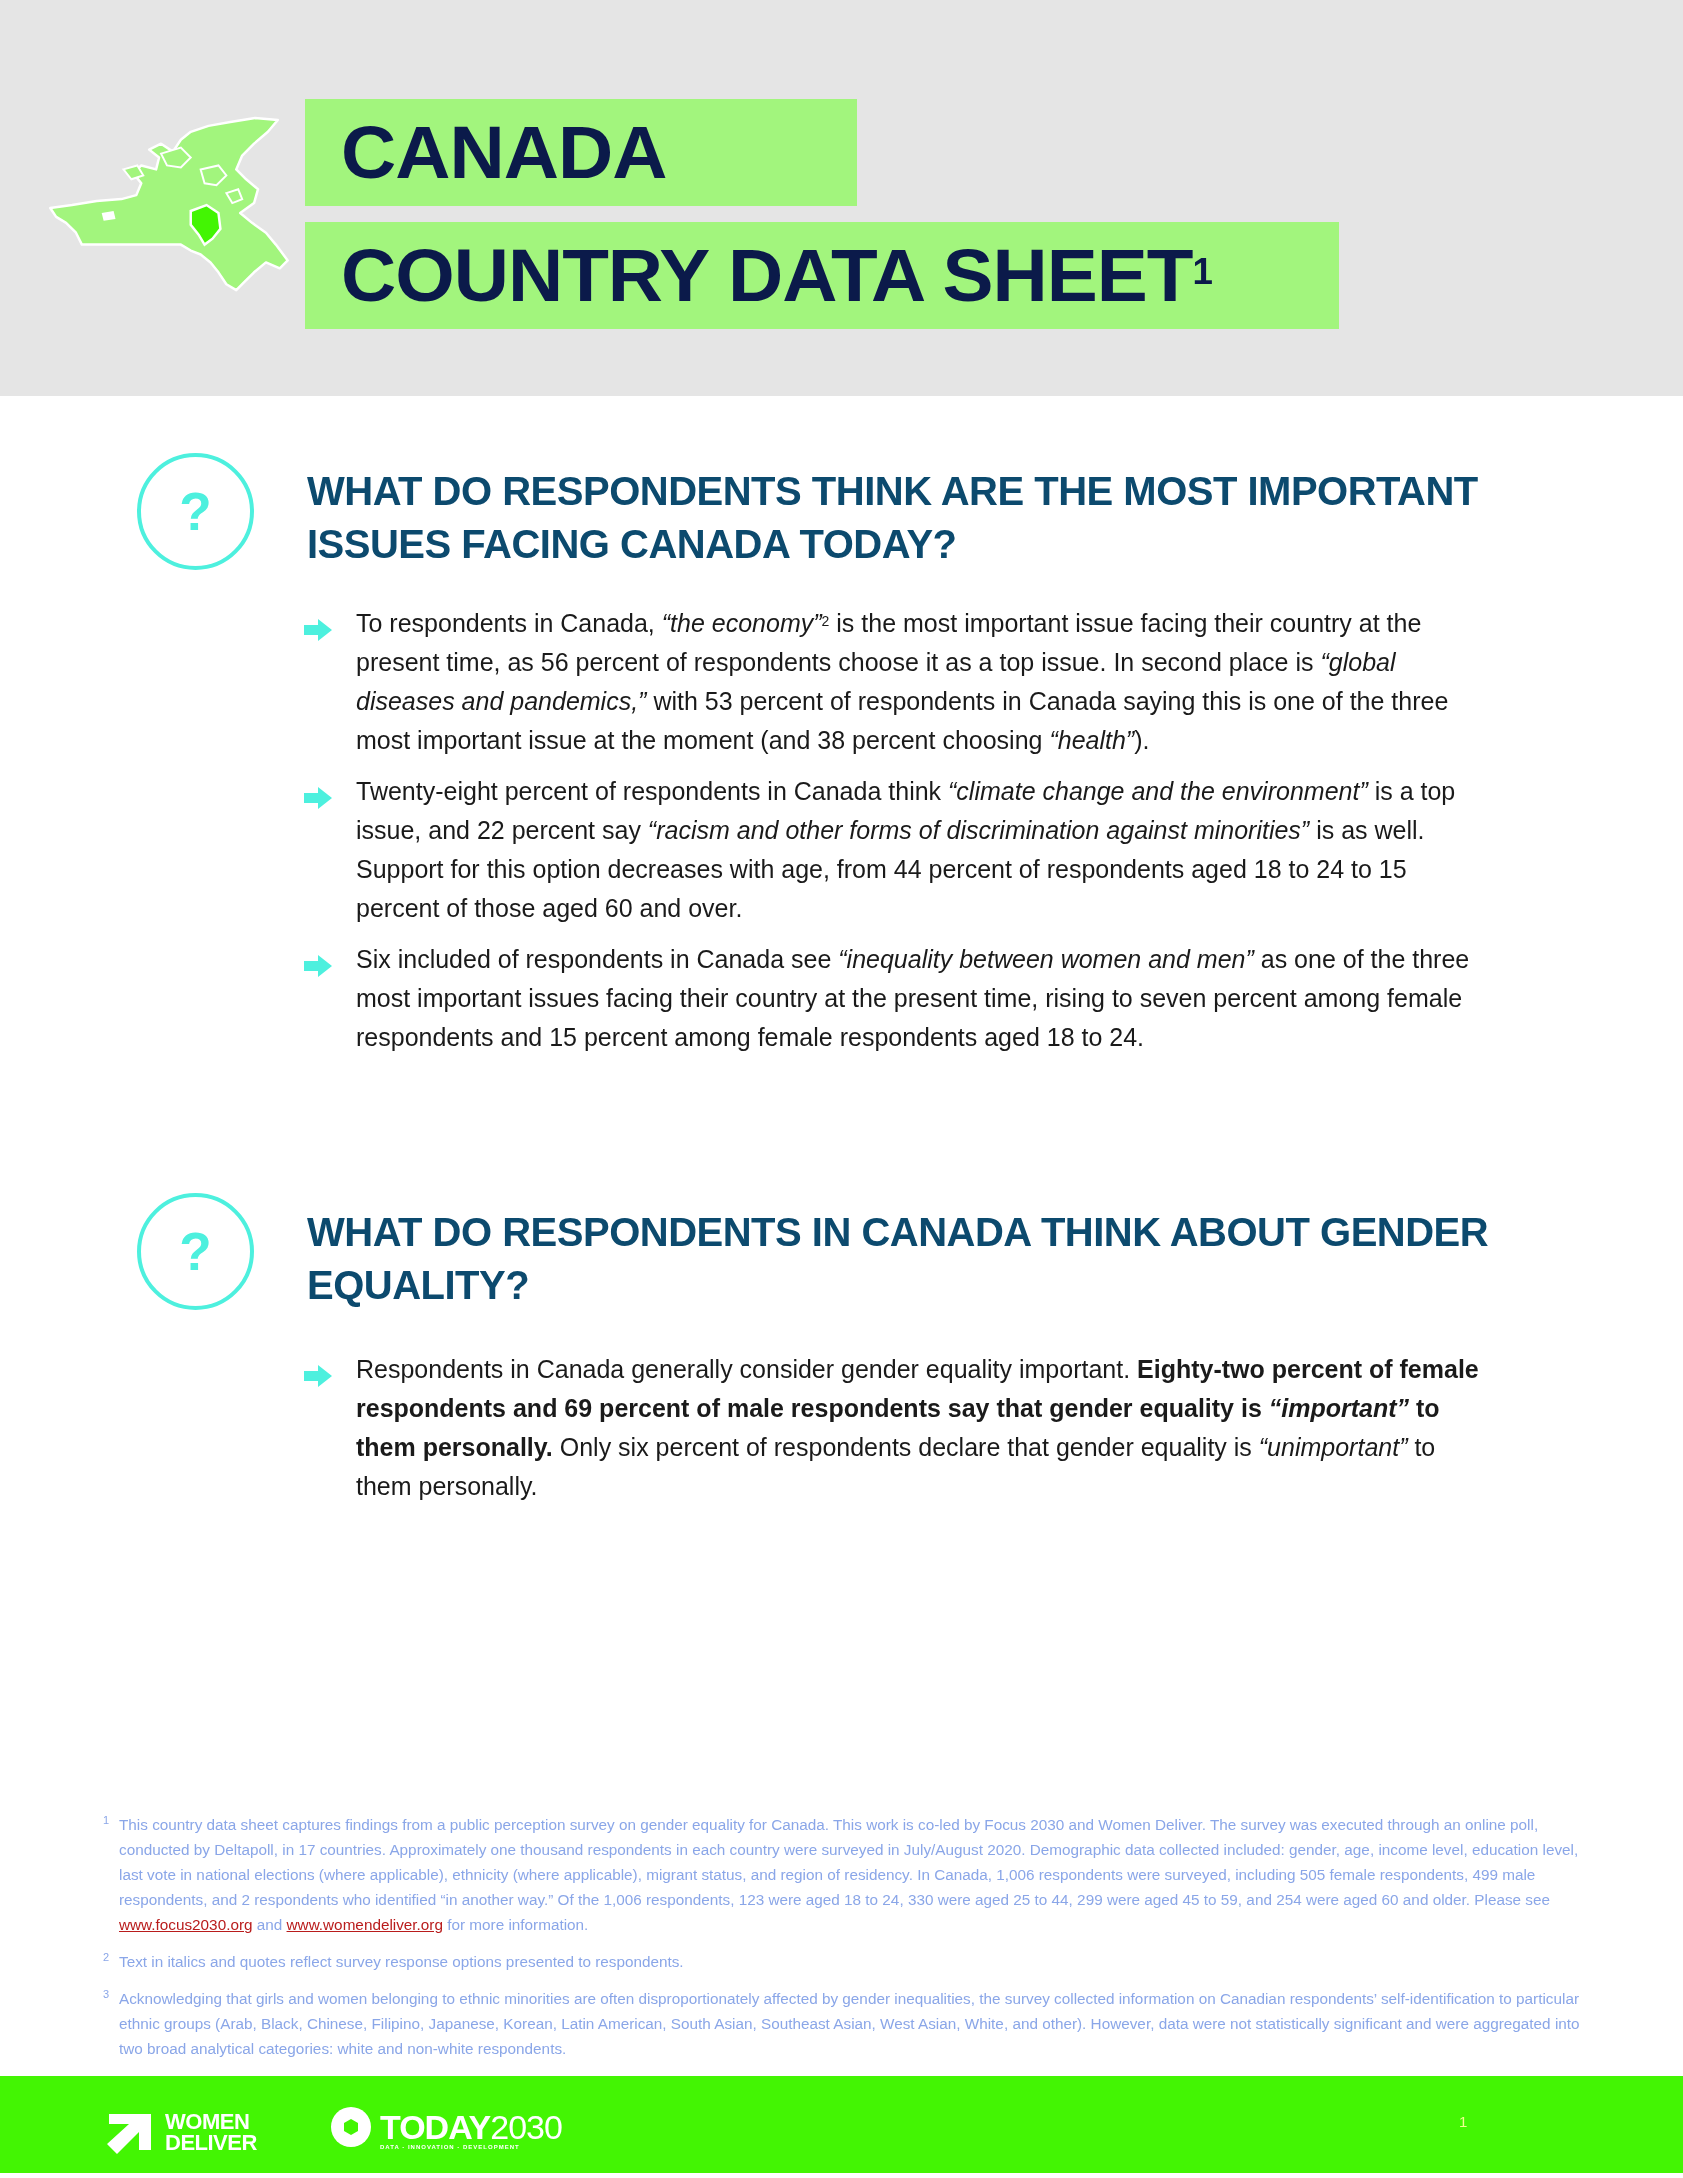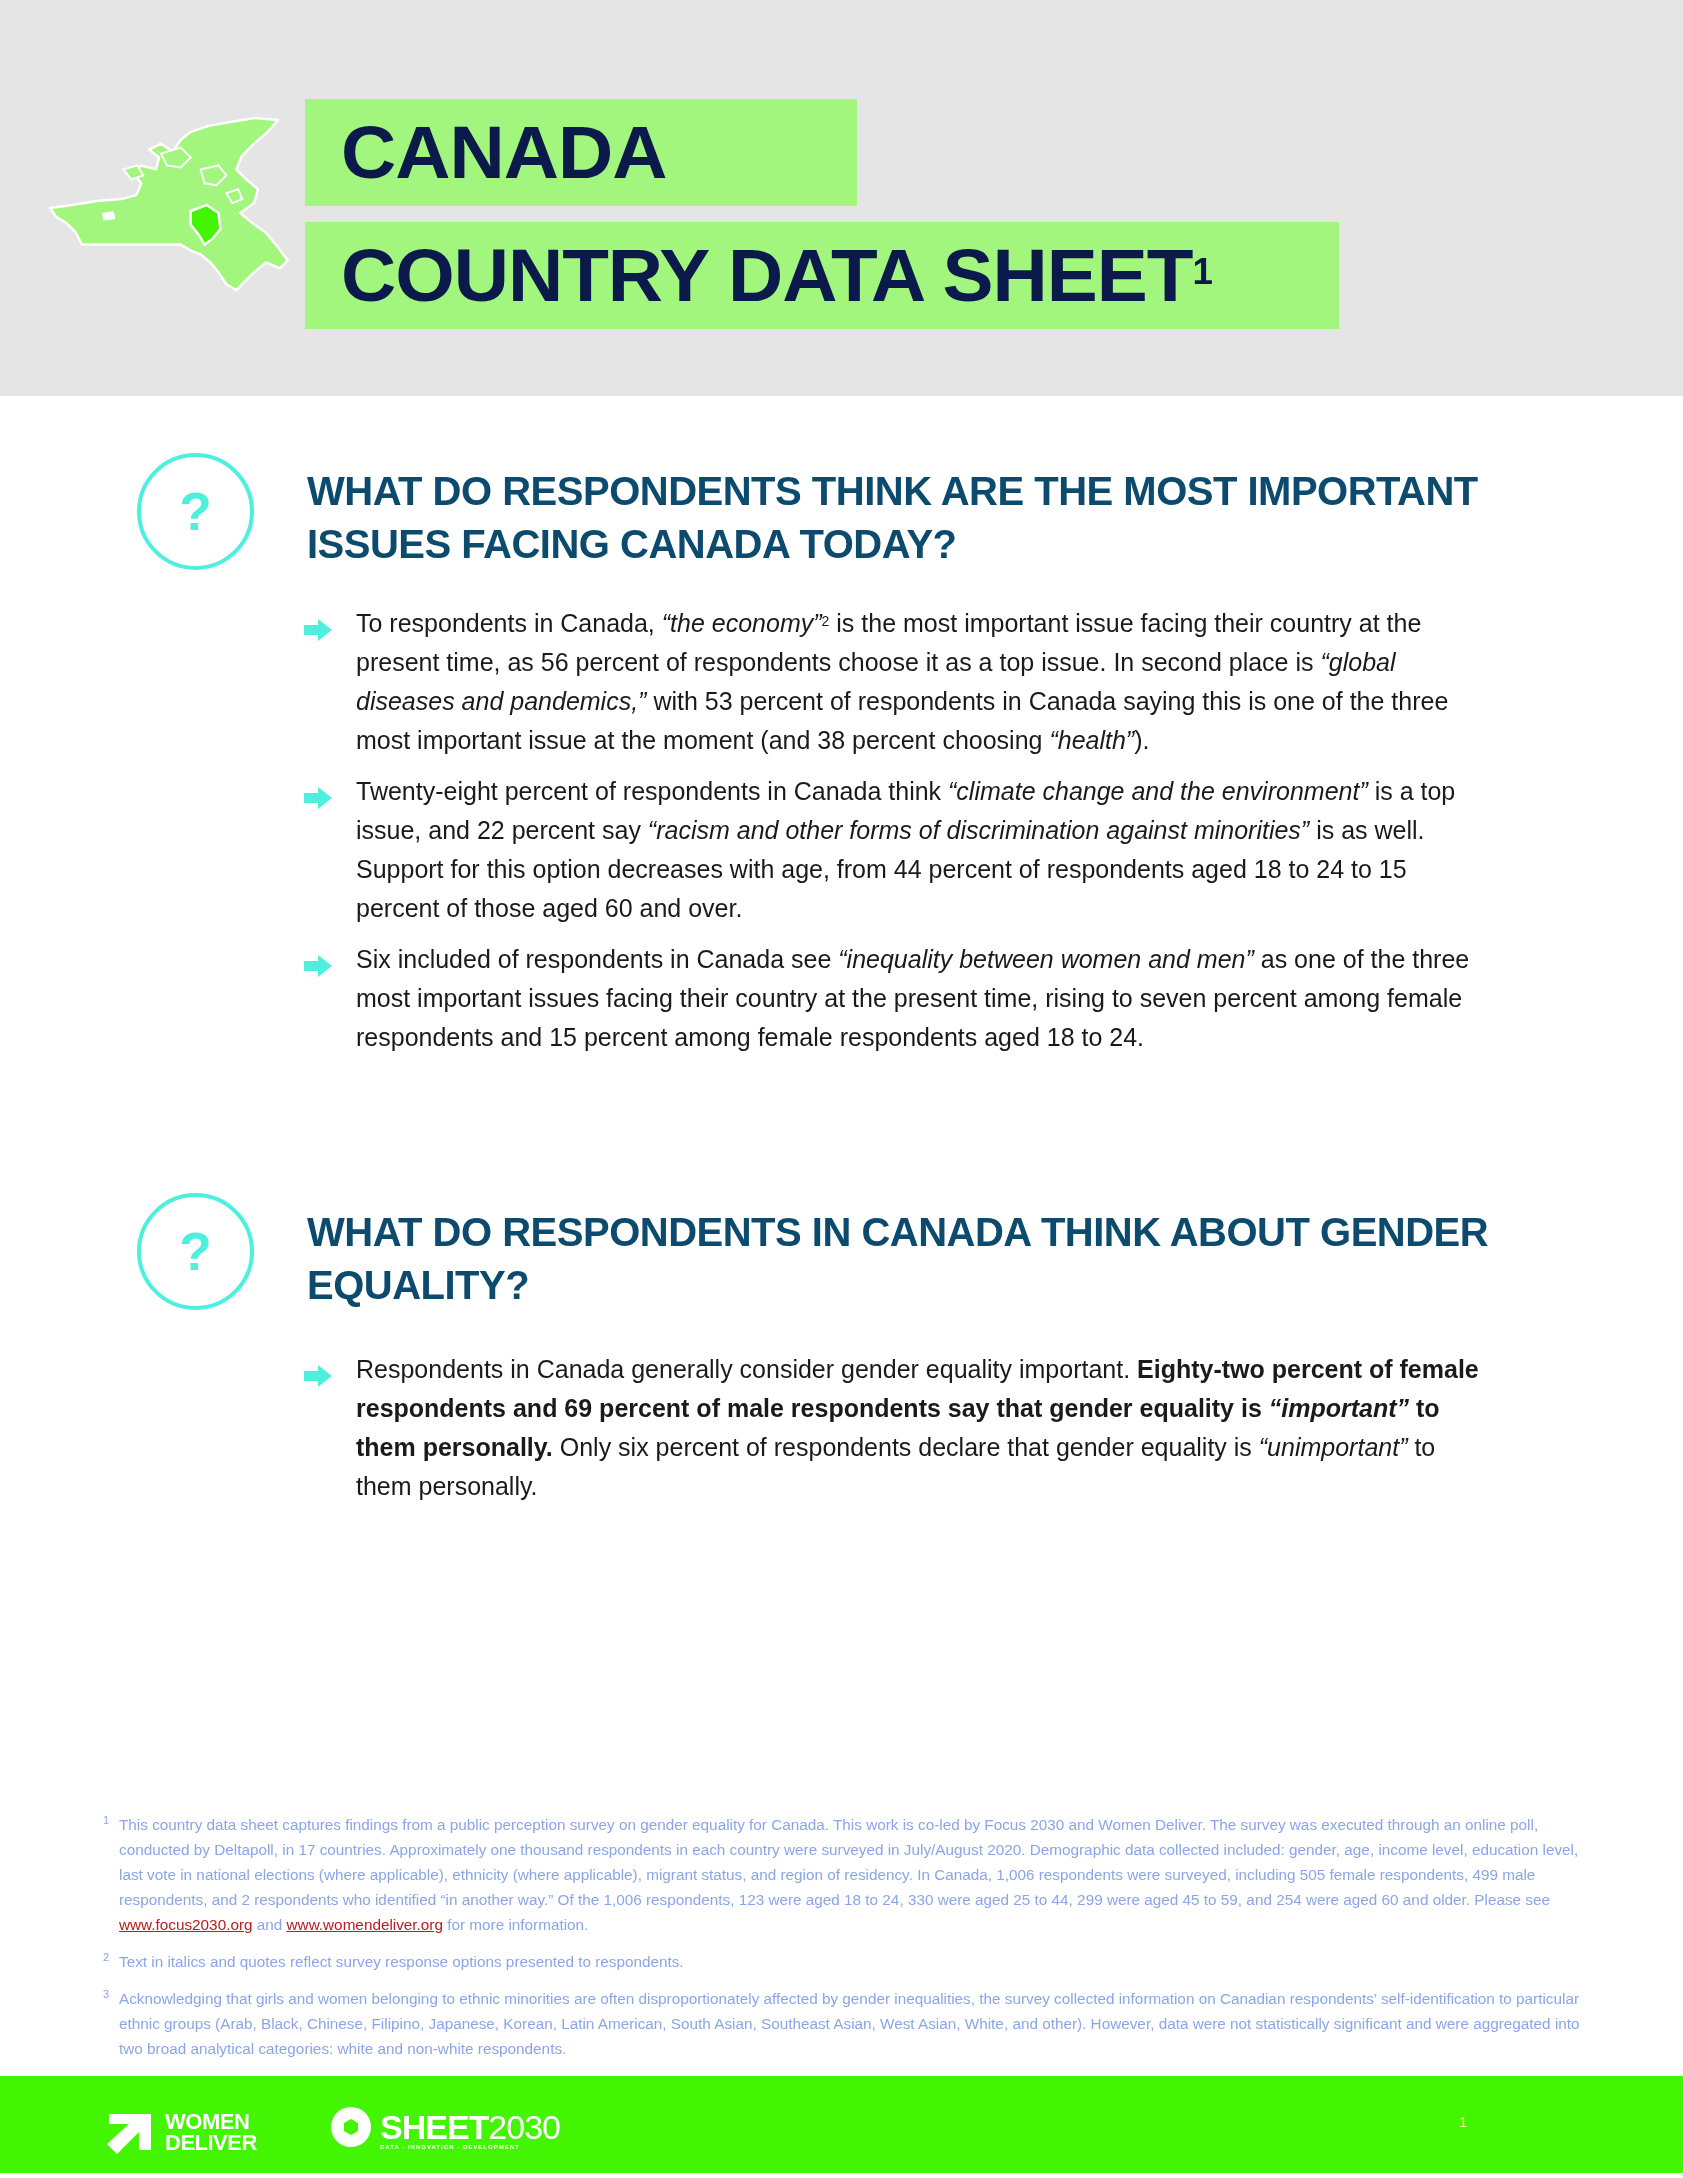--- a/index.html
+++ b/index.html
@@ -149,18 +149,18 @@
     <div class="wd-text">
       <div>WOMEN</div>
       <div>DELIVER</div>
     </div>
   </div>
   <div class="logo-focus">
     <svg width="42" height="42" viewBox="0 0 42 42">
       <circle cx="21" cy="21" r="20" fill="#ffffff"></circle>
       <polygon points="21,13 28,17 28,25 21,29 14,25 14,17" fill="#43f503"></polygon>
     </svg>
-    <div class="f-text"><b>SHEET</b><span>2030</span></div>
+    <div class="f-text"><b>TODAY</b><span>2030</span></div>
     <div class="f-tag">DATA - INNOVATION - DEVELOPMENT</div>
   </div>
   <div class="page-num">1</div>
 </div>
 
 
 </body></html>

